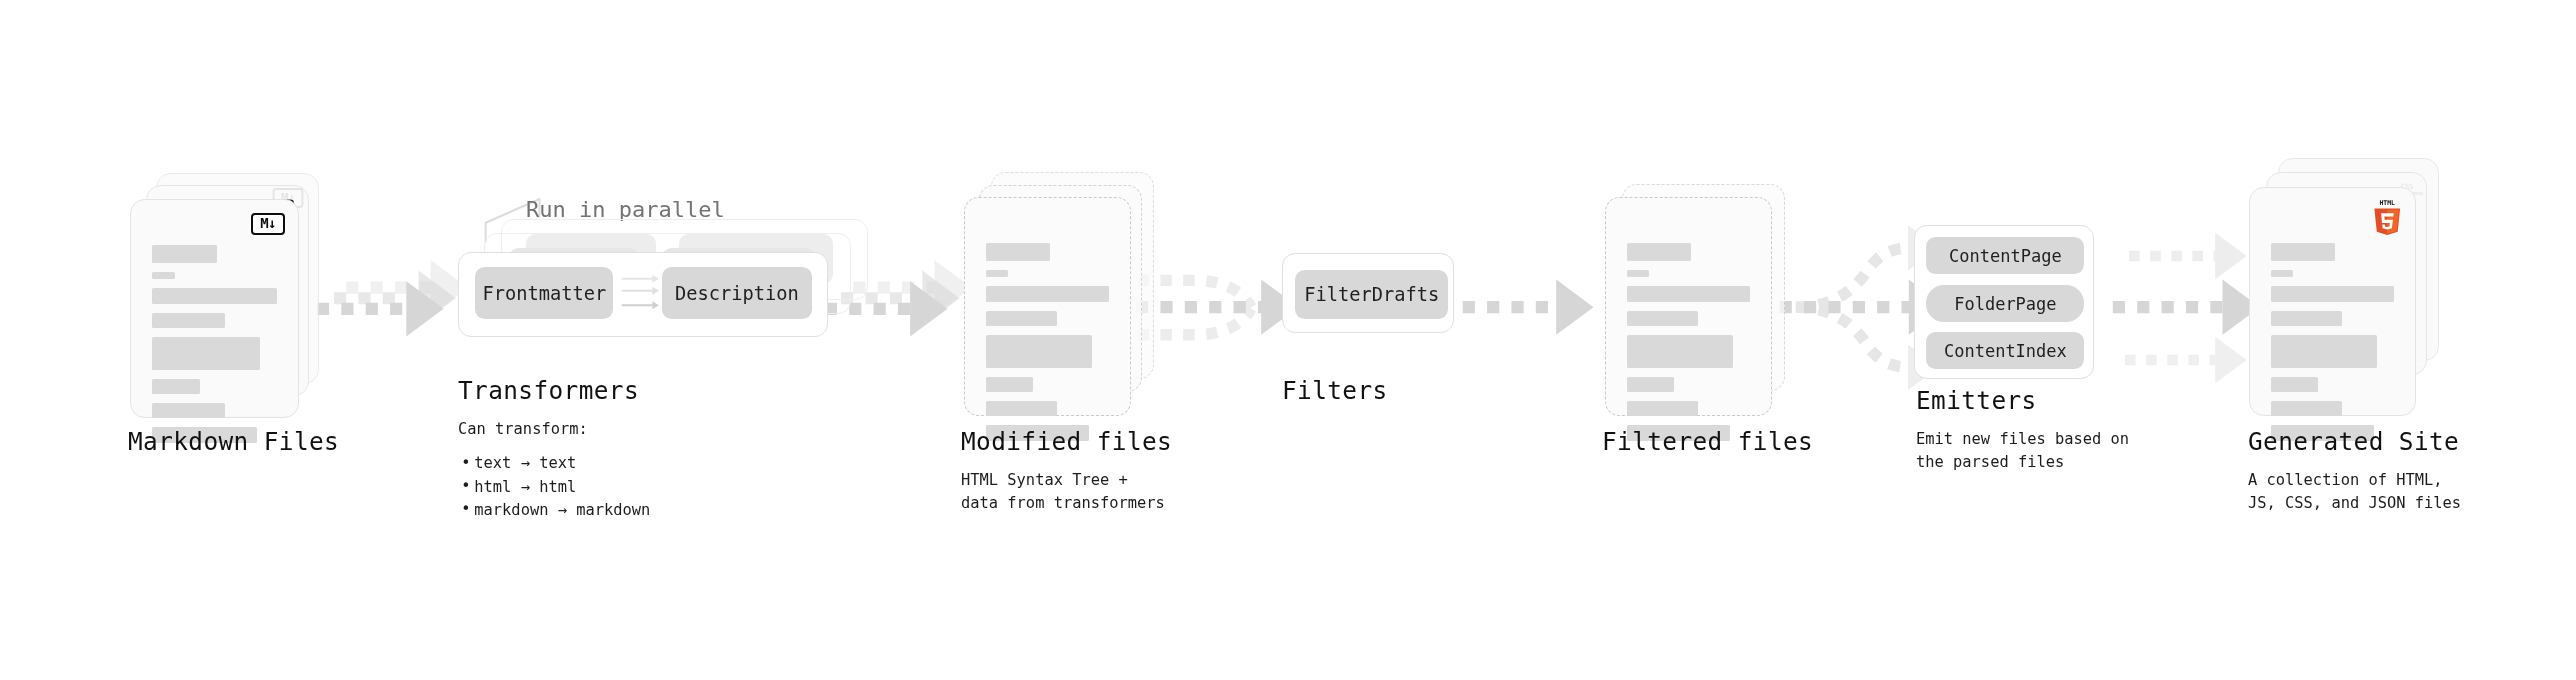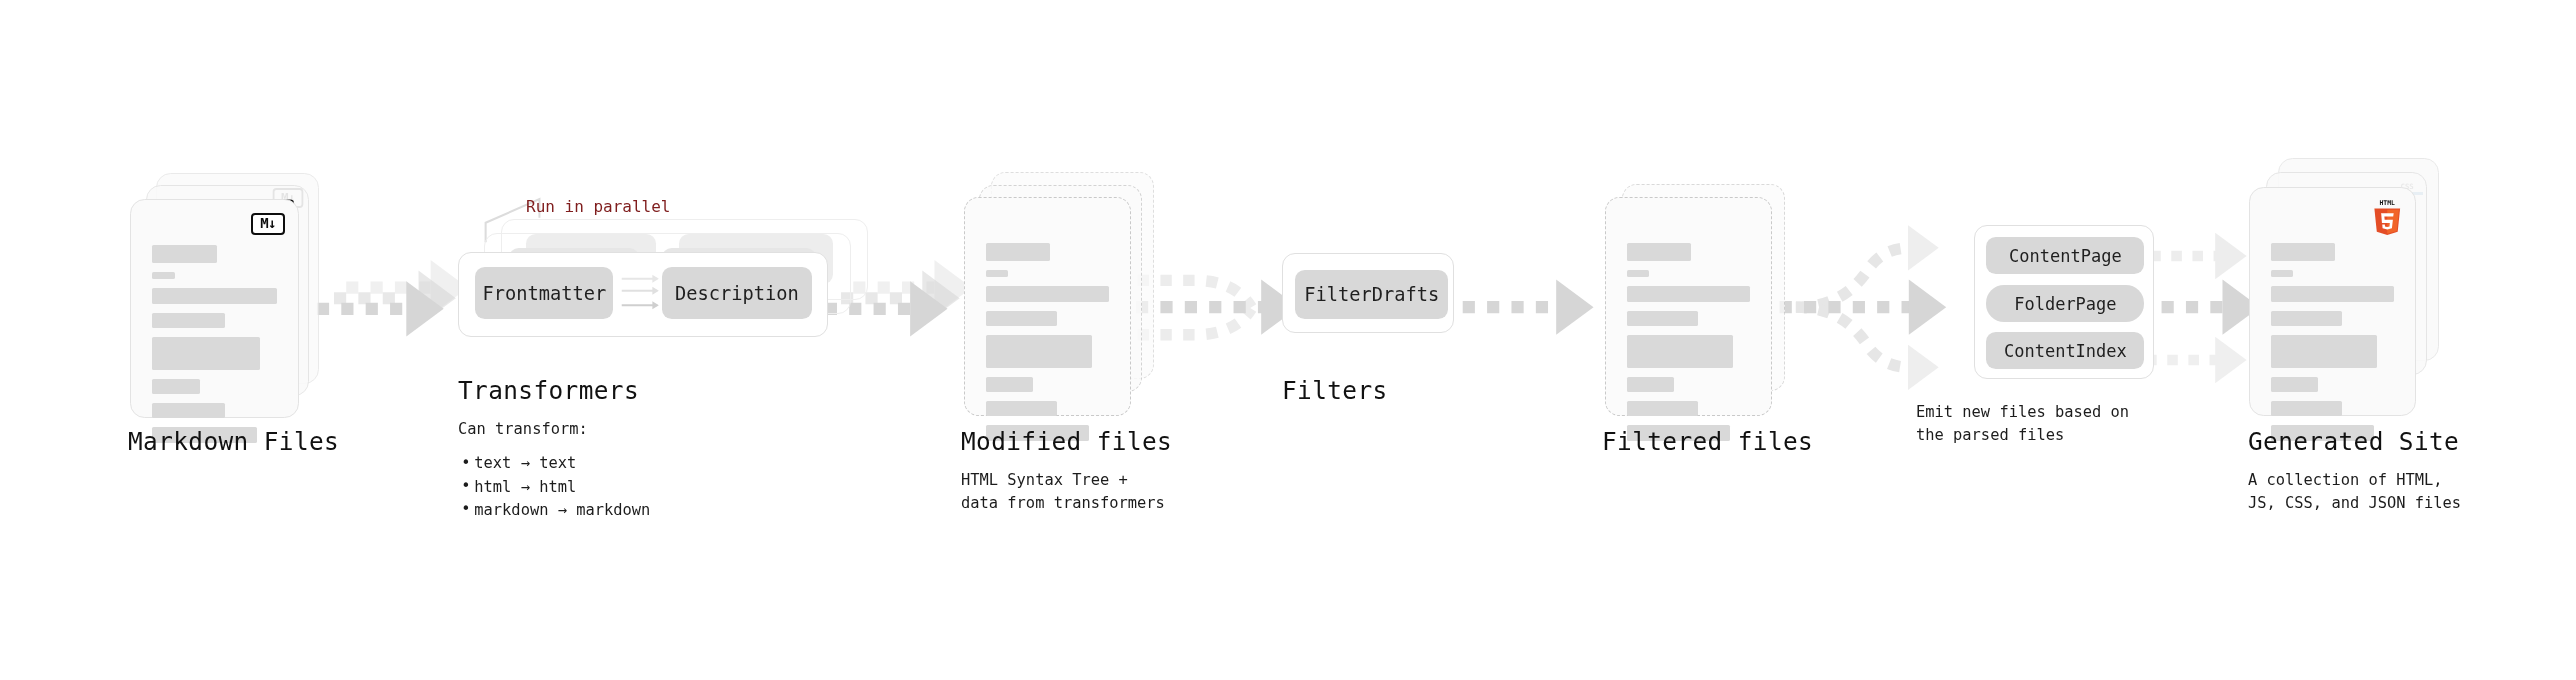--- a/index.html
+++ b/index.html
@@ -84,21 +84,21 @@
   .cap-sub{
     font-size:15.4px;color:#1c1c1c;line-height:1.5;margin-top:13px;white-space:pre-line;
   }
   .cap-list{
     font-size:15.4px;color:#1c1c1c;line-height:1.52;margin-top:11.4px;
   }
   .cap-list .li{padding-left:16.3px;position:relative;}
   .cap-list .li:before{content:"\2022";position:absolute;left:3.3px;top:-0.8px;}
 
   .runlabel{
-    position:absolute;font-size:16px;color:#7f1d1d;white-space:nowrap;
+    position:absolute;font-size:22px;color:#737373;white-space:nowrap;
   }
 
   svg{display:block;overflow:visible;}
   .arrows{position:absolute;left:0;top:0;width:2576px;height:681px;pointer-events:none;}
 </style>
 </head>
 <body>
 
 <div class="stage">
 
@@ -294,26 +294,27 @@
         <div class="bar" style="width:58%;"></div>
         <div class="bar" style="width:84%;"></div>
       </div>
     </div>
     <div class="caption" style="left:1602px;top:429px;width:268px;">
       <div class="cap-title">Filtered files</div>
     </div>
   </div>
 
   <div>
-    <div class="procbox" style="left:1974px;top:225px;width:180px;height:154px;">
+    <div class="procbox" style="left:1914px;top:225px;width:180px;height:154px;">
       <div class="chip" style="position:absolute;left:11.4px;top:11.4px;width:158px;height:37px;font-size:17px;">ContentPage</div>
       <div class="chip" style="position:absolute;left:11.4px;top:59px;width:158px;height:37px;font-size:17px;border-radius:18px;">FolderPage</div>
       <div class="chip" style="position:absolute;left:11.4px;top:106px;width:158px;height:37px;font-size:17px;">ContentIndex</div>
     </div>
     <div class="caption" style="left:1916px;top:388px;width:293px;">
+      <div class="cap-title">Emitters</div>
       <div class="cap-sub">Emit new files based on
 the parsed files</div>
     </div>
   </div>
 
   <div>
     <div class="doccard" style="left:2278px;top:158px;width:161px;height:203px;opacity:.8;">
       <div class="css-badge">
         <div class="css-txt">CSS</div>
         <div class="css-rule"></div>

